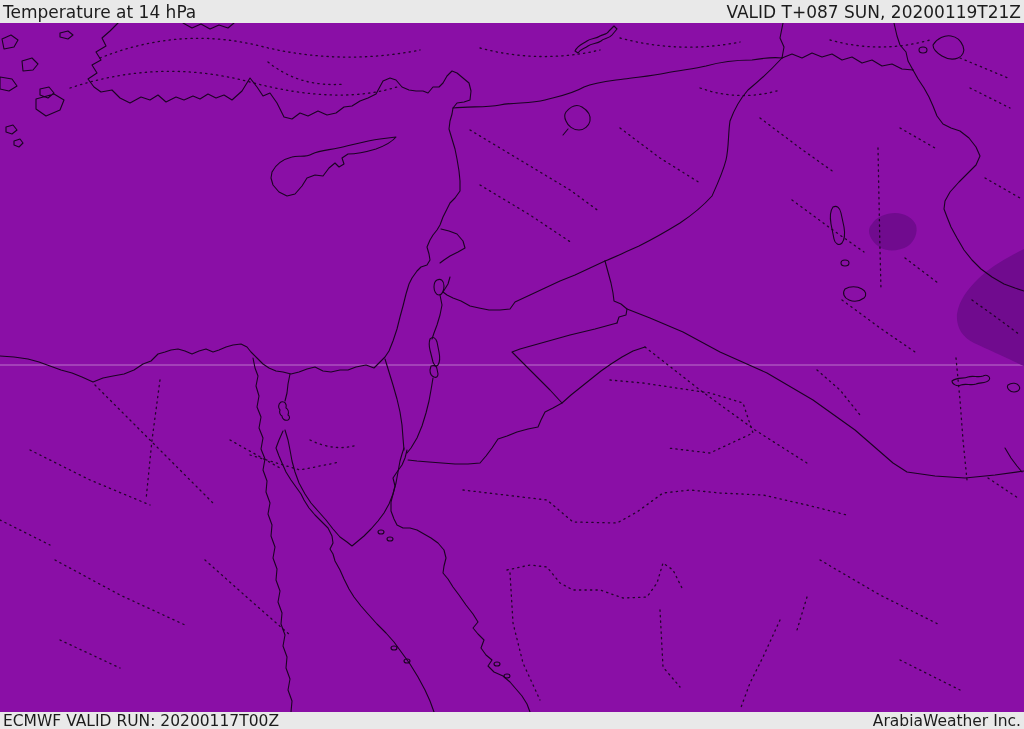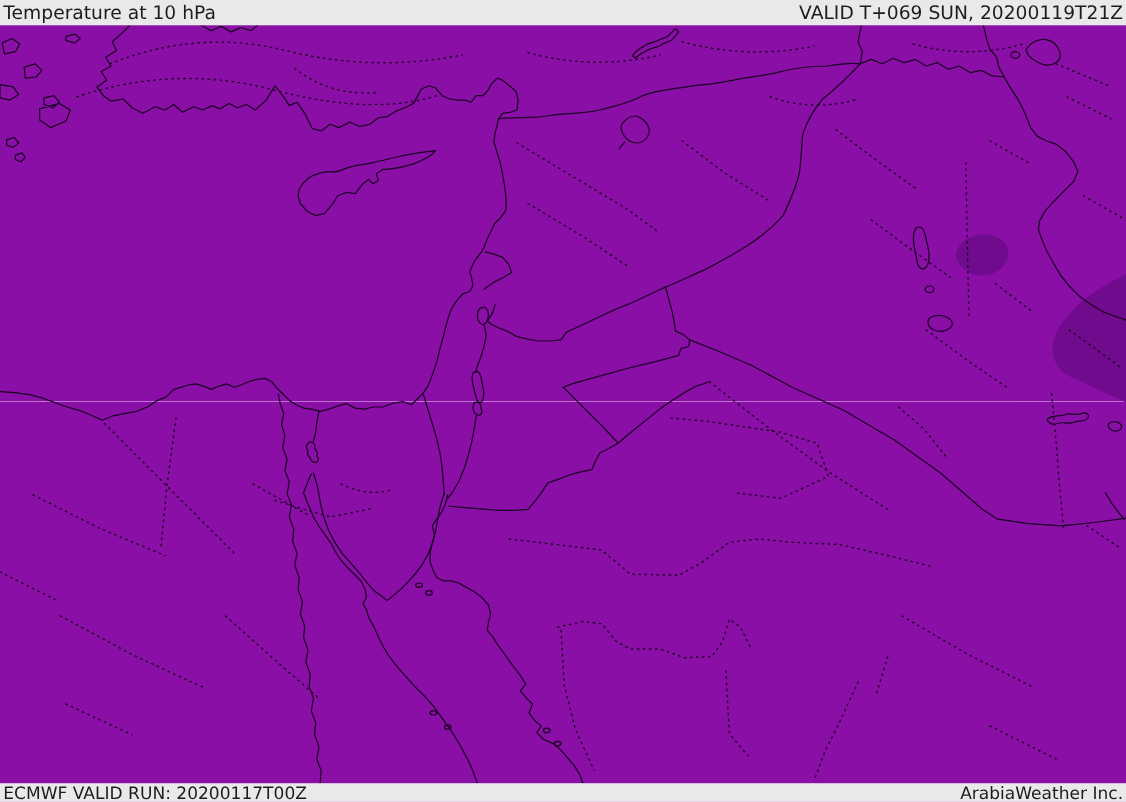--- a/index.html
+++ b/index.html
@@ -81,22 +81,22 @@
       <path class="coast" d="M 617,323 L 595,329 570,335 545,342 520,349 512,352 524,364 537,377 550,390 562,403 553,408 545,412 541,420 538,427 528,429 517,432 507,436 498,439 492,448 486,456 480,463 468,464 455,464 442,463 429,462 417,461 408,460"></path>
       <path class="coast" d="M 562,403 L 571,395 581,387 591,379 601,371 611,364 622,357 633,351 645,347"></path>
       <path class="coast" d="M 385,359 L 389,372 393,385 397,399 400,412 402,425 403,438 404,450"></path>
       <path class="coast" d="M 605,261 L 590,268 575,275 560,281 545,288 530,295 515,302 510,309 500,310 489,310 479,308 470,306 461,301 453,298 447,295 443,292 448,284 450,277"></path>
       <path class="coast" d="M 440,295 L 442,305 440,315 437,325 434,333 432,339 M 433,378 L 431,390 429,401 426,413 422,426 417,438 411,448 407,453"></path>
       <path class="coast" d="M 441,229 L 449,231 457,234 463,241 465,248 458,252 450,256 444,260 440,263"></path>
     </g>
   </svg>
 
   <div class="bar top">
-    <span>Temperature at 10 hPa</span>
-    <span>VALID T+069 SUN, 20200119T21Z</span>
+    <span>Temperature at 14 hPa</span>
+    <span>VALID T+087 SUN, 20200119T21Z</span>
   </div>
 
   <div class="bar bottom">
     <span>ECMWF VALID RUN: 20200117T00Z</span>
     <span>ArabiaWeather Inc.</span>
   </div>
 
 </div>
 
 </body></html>

